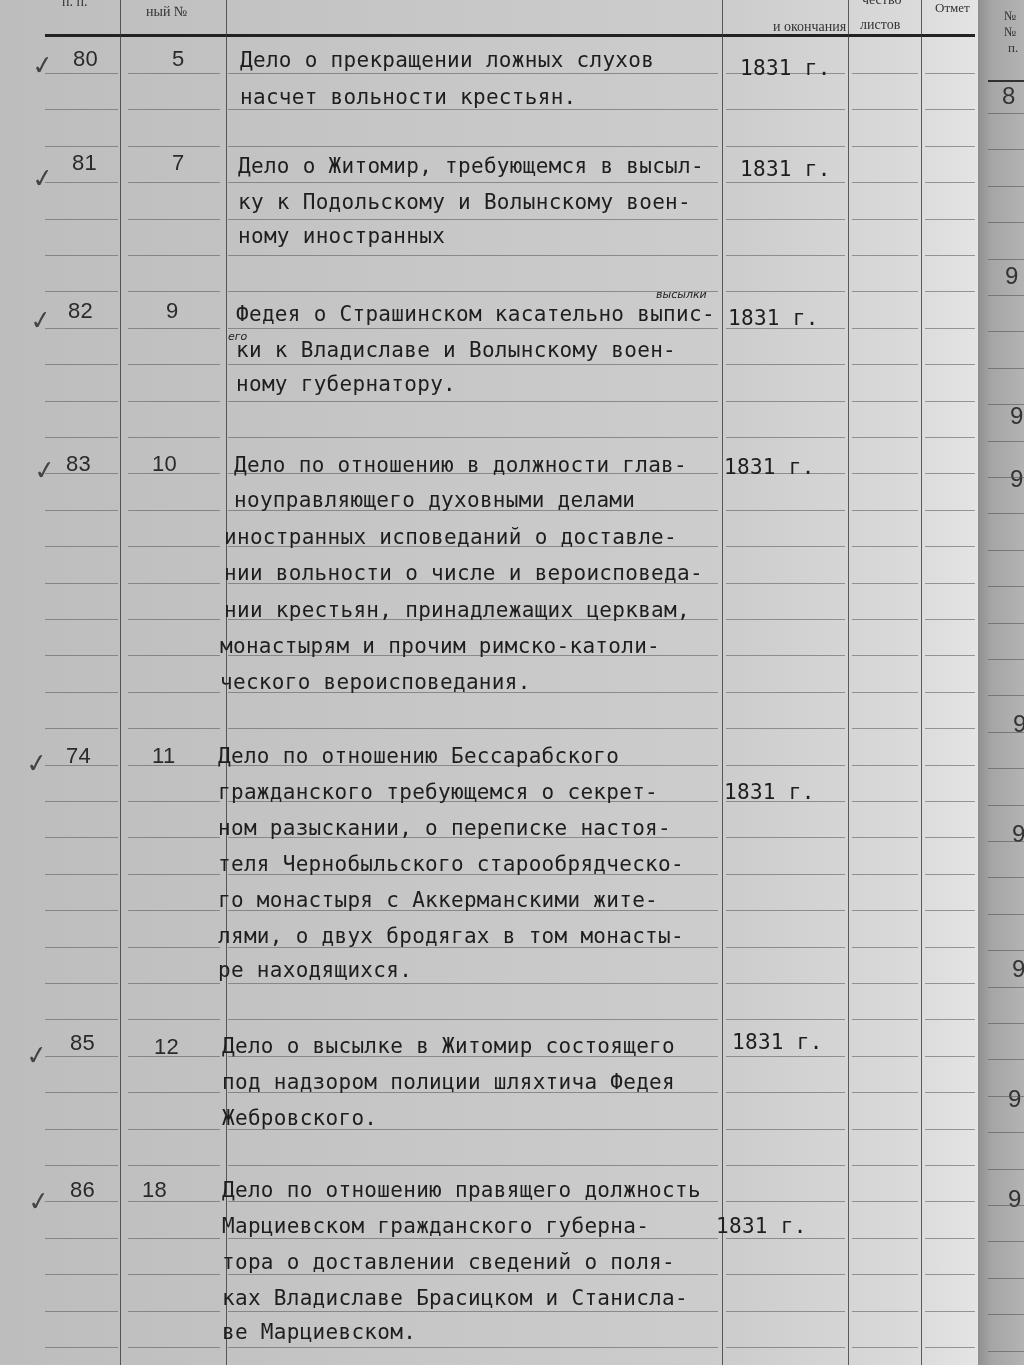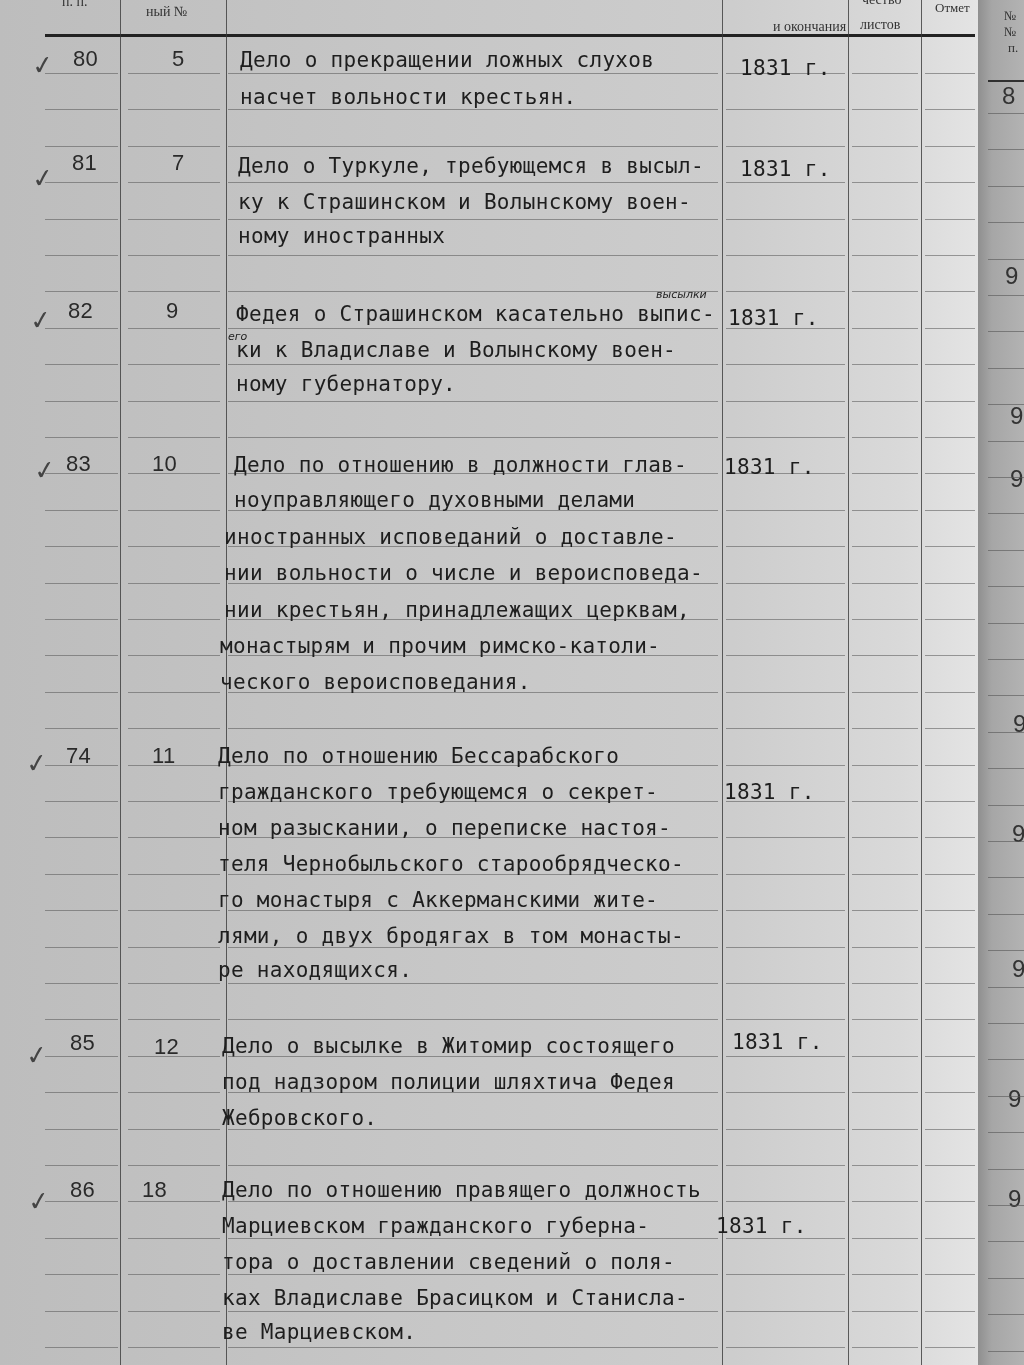--- a/index.html
+++ b/index.html
@@ -276,22 +276,22 @@
       <span class="cell num" style="left:172px;top:46px;">5</span>
       <span class="cell" style="left:240px;top:48px;">Дело о прекращении ложных слухов</span>
       <span class="cell" style="left:240px;top:85px;">насчет вольности крестьян.</span>
       <span class="cell" style="left:740px;top:56px;">1831 г.</span>
     </div>
 
     <div>
       <span class="check" style="left:32px;top:163px;">✓</span>
       <span class="cell num" style="left:72px;top:150px;">81</span>
       <span class="cell num" style="left:172px;top:150px;">7</span>
-      <span class="cell" style="left:238px;top:154px;">Дело о Туркуле, требующемся в высыл-</span>
-      <span class="cell" style="left:238px;top:190px;">ку к Страшинском и Волынскому воен-</span>
+      <span class="cell" style="left:238px;top:154px;">Дело о Житомир, требующемся в высыл-</span>
+      <span class="cell" style="left:238px;top:190px;">ку к Подольскому и Волынскому воен-</span>
       <span class="cell" style="left:238px;top:224px;">ному иностранных</span>
       <span class="cell" style="left:740px;top:157px;">1831 г.</span>
     </div>
 
     <div>
       <span class="check" style="left:30px;top:305px;">✓</span>
       <span class="cell num" style="left:68px;top:298px;">82</span>
       <span class="cell num" style="left:166px;top:298px;">9</span>
       <span class="handnote" style="left:656px;top:288px;">высылки</span>
       <span class="handnote" style="left:228px;top:330px;">его</span>

